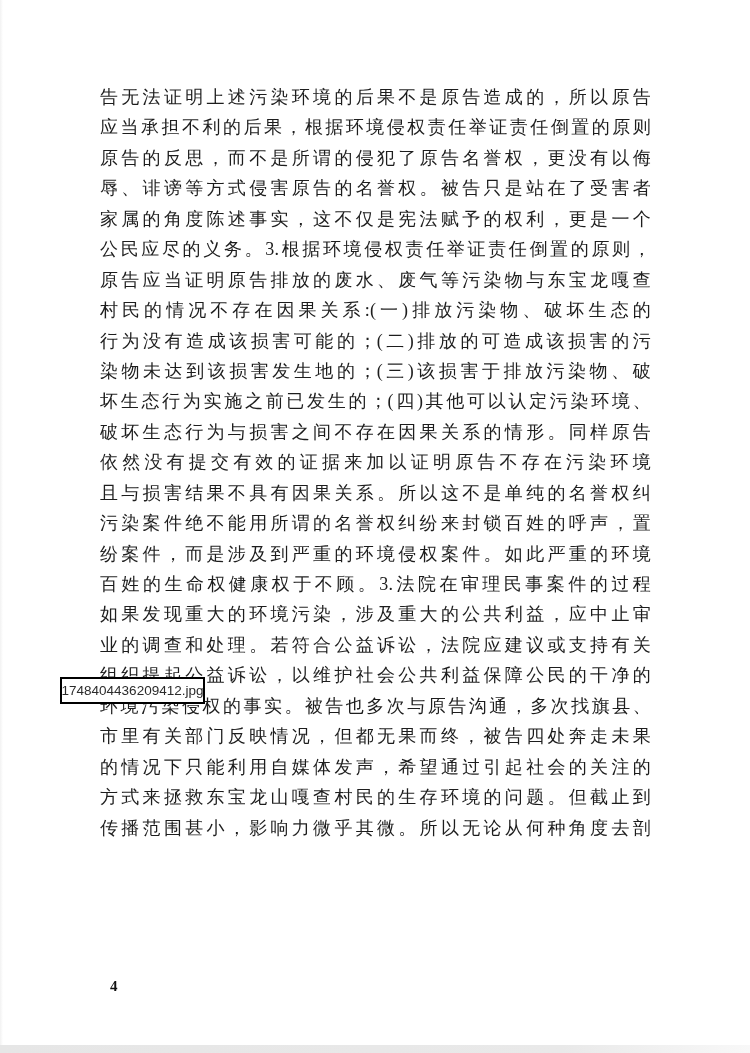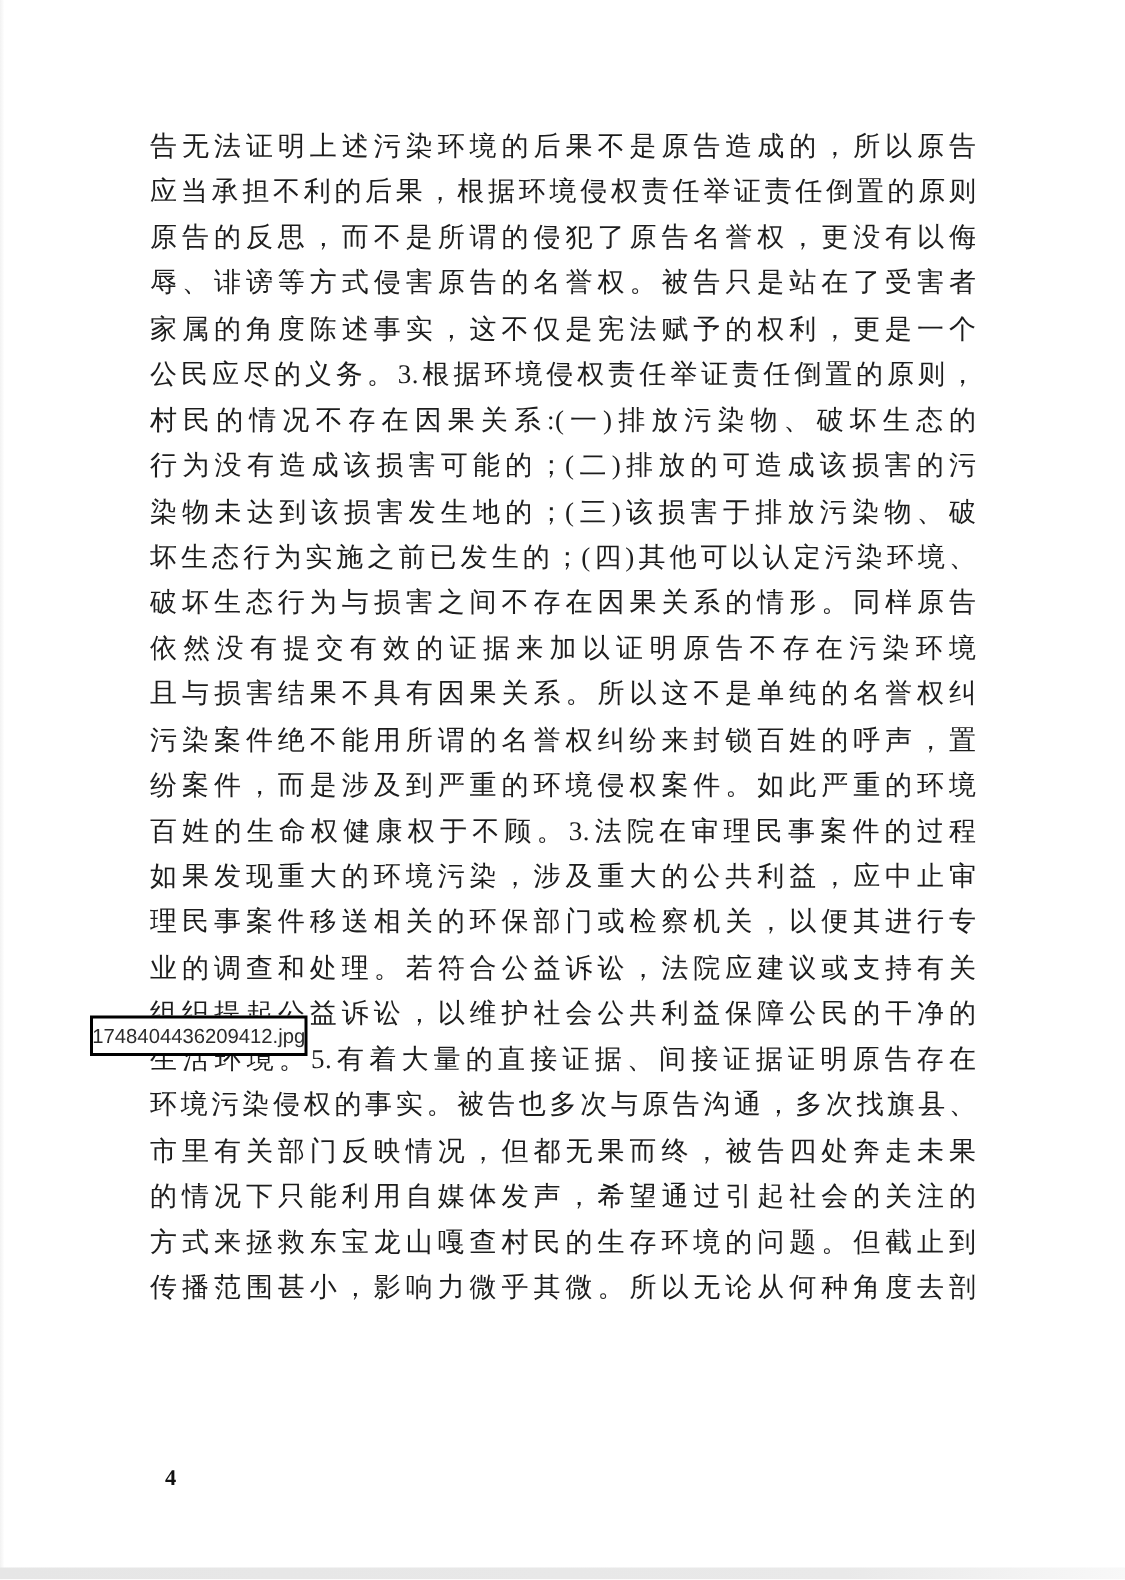--- a/index.html
+++ b/index.html
@@ -84,35 +84,34 @@
 
   <div class="left-edge"></div>
 
   <div class="text-block">
       <div class="text-line">告无法证明上述污染环境的后果不是原告造成的，所以原告</div>
       <div class="text-line">应当承担不利的后果，根据环境侵权责任举证责任倒置的原则</div>
       <div class="text-line">原告的反思，而不是所谓的侵犯了原告名誉权，更没有以侮</div>
       <div class="text-line">辱、诽谤等方式侵害原告的名誉权。被告只是站在了受害者</div>
       <div class="text-line">家属的角度陈述事实，这不仅是宪法赋予的权利，更是一个</div>
       <div class="text-line">公民应尽的义务。3.根据环境侵权责任举证责任倒置的原则，</div>
+      <div class="text-line">原告应当证明原告排放的废水、废气等污染物与东宝龙嘎查</div>
       <div class="text-line">村民的情况不存在因果关系:(一)排放污染物、破坏生态的</div>
       <div class="text-line">行为没有造成该损害可能的；(二)排放的可造成该损害的污</div>
       <div class="text-line">染物未达到该损害发生地的；(三)该损害于排放污染物、破</div>
       <div class="text-line">坏生态行为实施之前已发生的；(四)其他可以认定污染环境、</div>
       <div class="text-line">破坏生态行为与损害之间不存在因果关系的情形。同样原告</div>
       <div class="text-line">依然没有提交有效的证据来加以证明原告不存在污染环境</div>
       <div class="text-line">且与损害结果不具有因果关系。所以这不是单纯的名誉权纠</div>
       <div class="text-line">污染案件绝不能用所谓的名誉权纠纷来封锁百姓的呼声，置</div>
       <div class="text-line">纷案件，而是涉及到严重的环境侵权案件。如此严重的环境</div>
       <div class="text-line">百姓的生命权健康权于不顾。3.法院在审理民事案件的过程</div>
       <div class="text-line">如果发现重大的环境污染，涉及重大的公共利益，应中止审</div>
-      <div class="text-line">理民事案件移送相关的环保部门或检察机关，以便其进行专</div>
       <div class="text-line">业的调查和处理。若符合公益诉讼，法院应建议或支持有关</div>
       <div class="text-line">组织提起公益诉讼，以维护社会公共利益保障公民的干净的</div>
-      <div class="text-line">生活环境。5.有着大量的直接证据、间接证据证明原告存在</div>
       <div class="text-line">环境污染侵权的事实。被告也多次与原告沟通，多次找旗县、</div>
       <div class="text-line">市里有关部门反映情况，但都无果而终，被告四处奔走未果</div>
       <div class="text-line">的情况下只能利用自媒体发声，希望通过引起社会的关注的</div>
       <div class="text-line">方式来拯救东宝龙山嘎查村民的生存环境的问题。但截止到</div>
       <div class="text-line">传播范围甚小，影响力微乎其微。所以无论从何种角度去剖</div>
     </div>
 
   <div class="filename-label">
     <span>1748404436209412.jpg</span>
   </div>

